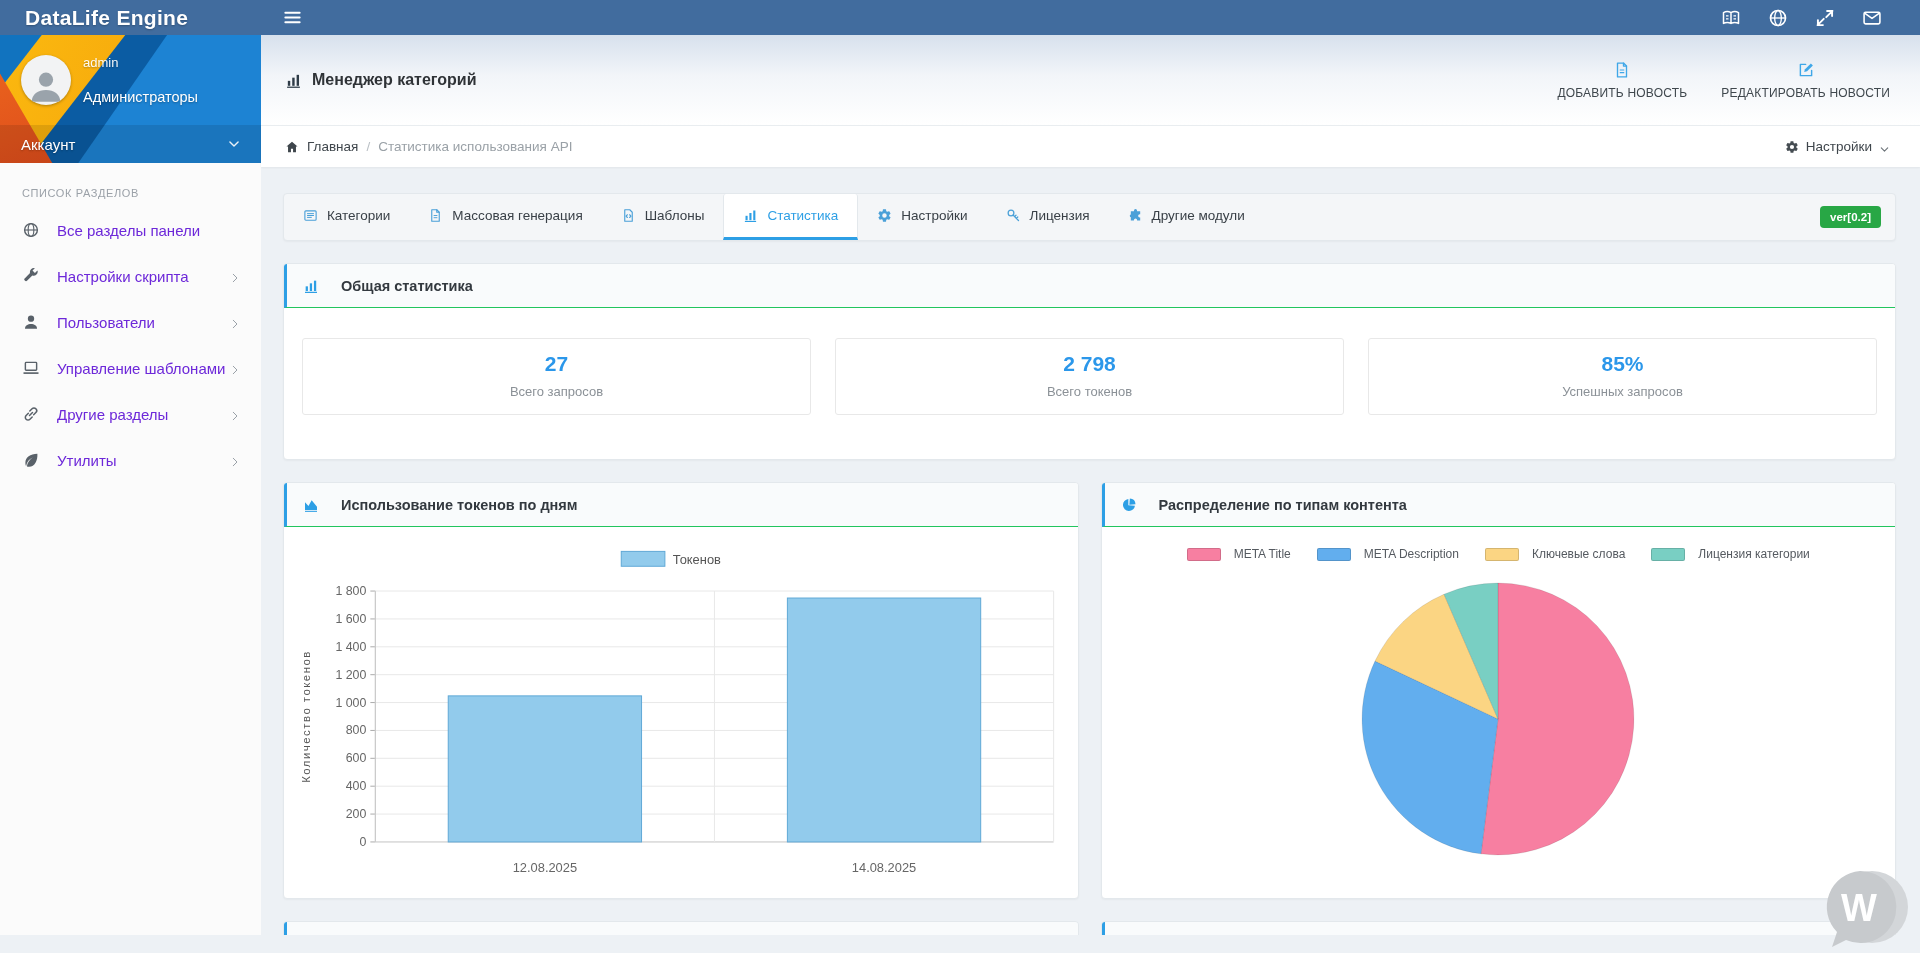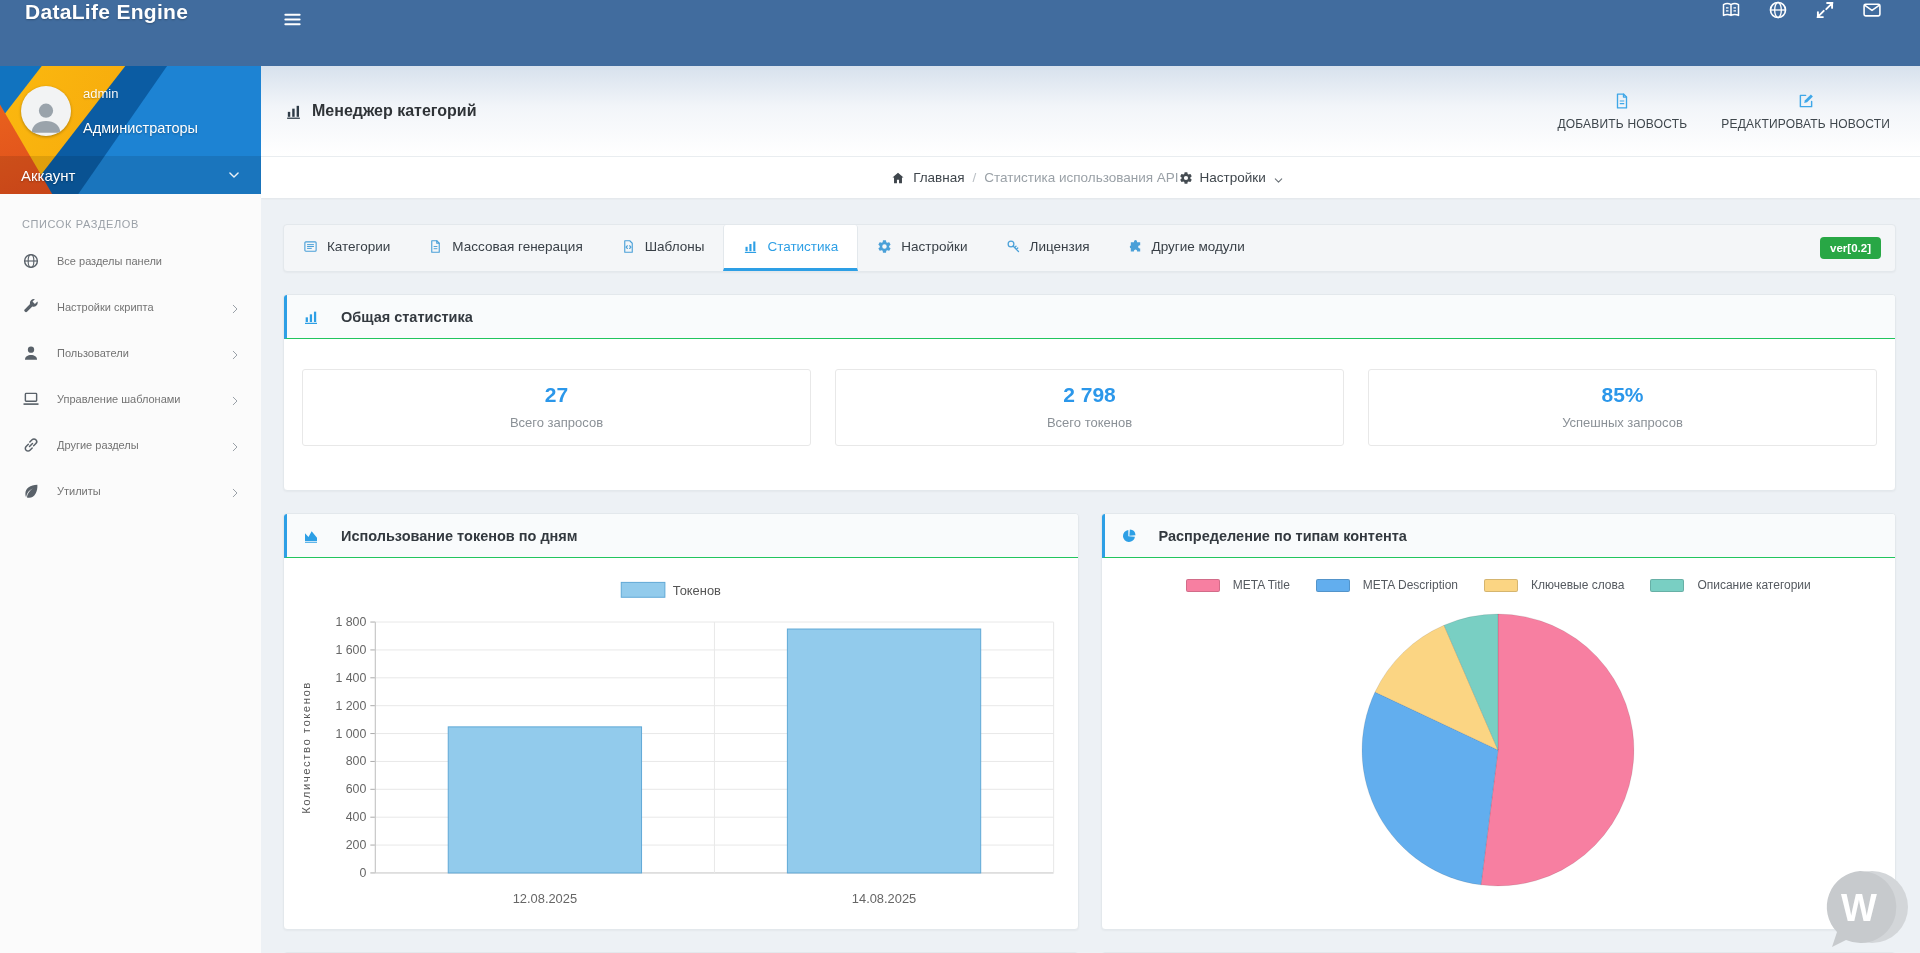--- a/index.html
+++ b/index.html
@@ -1,20 +1,20 @@
 <!DOCTYPE html>
 <html lang="ru"><head>
 <meta charset="utf-8">
 <style>
   * { margin:0; padding:0; box-sizing:border-box; }
   html,body { width:1920px; height:953px; overflow:hidden; }
   body { font-family:"Liberation Sans", "DejaVu Sans", sans-serif; background:#edf1f5; color:#333; }
 
   
-  .topbar { height:66px; background:#416c9e; display:flex; align-items:flex-start; }
+  .topbar { height:35px; background:#416c9e; display:flex; align-items:center; }
   .brand { width:261px; padding-left:25px; color:#fff; font-size:21px; font-weight:bold; letter-spacing:.3px; text-shadow:0 1px 2px rgba(0,0,0,.25); }
   .hamburger { width:38px; height:38px; margin-left:12px; display:flex; align-items:center; justify-content:center; color:#fff; cursor:pointer; }
   .hamburger .icon { width:19px; height:19px; }
   .topbar-spacer { flex:1; }
   .topbar-icons { display:flex; align-items:center; gap:27px; padding-right:38px; }
   .topbar-icons .tbi { width:20px; height:20px; color:#fff; cursor:pointer; display:inline-flex; }
 
   .layout { display:flex; height:900px; }
 
   
@@ -32,35 +32,35 @@
   .user-name { font-size:13px; opacity:.95; }
   .user-group { font-size:14.5px; margin-top:19px; }
   .account-row { position:absolute; left:0; right:0; bottom:0; height:38px; background:rgba(0,0,0,.10); display:flex; align-items:center; justify-content:space-between; padding:0 20px 0 21px; cursor:pointer; }
   .account-label { color:#fff; font-size:15px; text-shadow:0 1px 2px rgba(0,0,0,.3); }
   .account-caret { width:14px; height:14px; color:#eaf1f7; }
 
   .side-menu { padding-top:24px; }
   .menu-title { font-size:11px; color:#9ba1a8; letter-spacing:.6px; padding:0 0 8px 22px; }
   .menu-item { height:46px; display:flex; align-items:center; padding:0 20px 0 22px; cursor:pointer; }
   .mi-icon { width:18px; height:18px; color:#596169; margin-right:17px; flex-shrink:0; }
-  .mi-label { font-size:11px; color:#737373; flex:1; }
+  .mi-label { font-size:15px; color:#6d28d9; flex:1; }
   .mi-chevron { width:12px; height:12px; color:#9aa1a8; }
 
   
   .main { flex:1; display:flex; flex-direction:column; background:#edf1f5; min-width:0; }
   .main-header { height:90px; background:linear-gradient(180deg,#d7e1ed 0%, #f2f5f9 45%, #ffffff 100%); display:flex; align-items:center; justify-content:space-between; padding:0 30px 0 24px; }
   .title-wrap { display:flex; align-items:center; gap:10px; }
   .title-icon { width:17px; height:17px; color:#2e3b47; }
   .page-title { font-size:16px; font-weight:bold; color:#2f3337; }
   .header-actions { display:flex; gap:34px; }
   .action-btn { display:flex; flex-direction:column; align-items:center; gap:7px; cursor:pointer; }
   .action-btn .icon { width:18px; height:18px; color:#3fa7e8; }
   .action-btn .ab-label { font-size:12px; color:#3f474d; letter-spacing:.2px; }
 
-  .breadcrumb-bar { height:42px; background:#fff; border-top:1px solid #e9edf0; box-shadow:0 1px 2px rgba(0,0,0,.05); display:flex; align-items:center; justify-content:center; padding:0 30px 0 24px; position:relative; z-index:2; }
+  .breadcrumb-bar { height:42px; background:#fff; border-top:1px solid #e9edf0; box-shadow:0 1px 2px rgba(0,0,0,.05); display:flex; align-items:center; justify-content:space-between; padding:0 30px 0 24px; position:relative; z-index:2; }
   .bc-left { display:flex; align-items:center; gap:8px; }
   .bc-home-icon { width:14px; height:14px; color:#3f464c; }
   .bc-link { font-size:13.5px; color:#3f464c; cursor:pointer; }
   .bc-sep { font-size:13.5px; color:#b9bfc4; }
   .bc-current { font-size:13.5px; color:#9aa1a7; }
   .bc-right { display:flex; align-items:center; gap:7px; cursor:pointer; }
   .bc-gear { width:14px; height:14px; color:#454c52; }
   .bc-settings { font-size:13.5px; color:#3f464c; }
   .bc-caret { width:11px; height:11px; color:#6b7artist3; color:#6b7278; }
 
@@ -441,21 +441,21 @@
                 <div class="pl-item">
                   <span class="pl-swatch" style="background: rgb(98, 174, 238);"></span>
                   <span class="pl-label">META Description</span>
                 </div>
                 <div class="pl-item">
                   <span class="pl-swatch" style="background: rgb(251, 213, 131);"></span>
                   <span class="pl-label">Ключевые слова</span>
                 </div>
                 <div class="pl-item">
                   <span class="pl-swatch" style="background: rgb(121, 207, 195);"></span>
-                  <span class="pl-label">Описание категории</span>
+                  <span class="pl-label">Лицензия категории</span>
                 </div>
               </div>
               <svg id="pieChart" class="pie-svg" viewBox="0 0 320 320">
                   <path d="M160 160 L160.00 15.00 A145 145 0 1 1 141.83 303.86 Z" fill="#F77FA1" stroke="rgba(0,0,0,0.18)" stroke-width="0.6"></path>
                   <path d="M160 160 L141.83 303.86 A145 145 0 0 1 28.80 98.26 Z" fill="#62AEEE" stroke="rgba(0,0,0,0.18)" stroke-width="0.6"></path>
                   <path d="M160 160 L28.80 98.26 A145 145 0 0 1 102.41 26.93 Z" fill="#FBD583" stroke="rgba(0,0,0,0.18)" stroke-width="0.6"></path>
                   <path d="M160 160 L102.41 26.93 A145 145 0 0 1 160.00 15.00 Z" fill="#79CFC3" stroke="rgba(0,0,0,0.18)" stroke-width="0.6"></path>
                 </svg>
             </div>
           </div>

